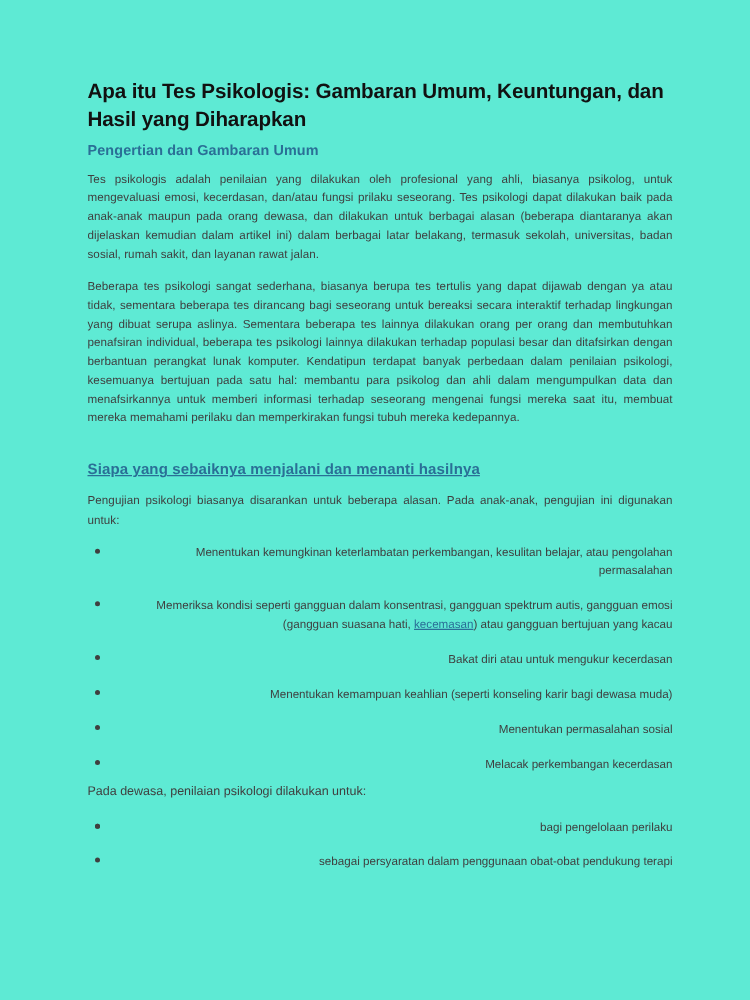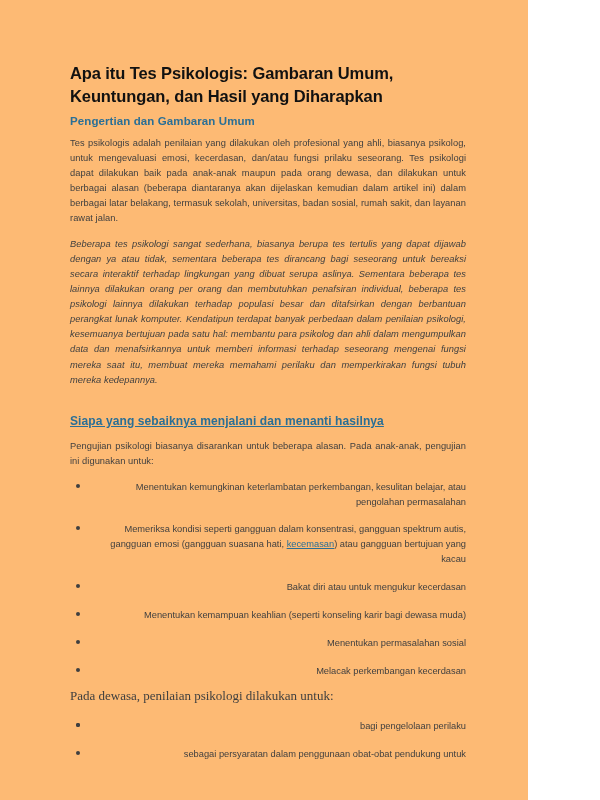--- a/index.html
+++ b/index.html
@@ -8,25 +8,25 @@
   }
   body {
     width: 600px;
     height: 800px;
     background: #ffffff;
     font-family: "Liberation Sans", sans-serif;
     overflow: hidden;
   }
   .page {
     position: relative;
-    width: 528px;
+    width: 600px;
     height: 800px;
     box-sizing: border-box;
     padding: 62px 62px 0 70px;
-    background: #fdba74;
+    background: #5eead4;
   }
   .doc-title {
     font-size: 16.5px;
     font-weight: bold;
     line-height: 1.42;
     color: #111111;
     margin: 0 0 6px 0;
     letter-spacing: -0.1px;
   }
   .section-heading {
@@ -45,21 +45,20 @@
   p.body-text {
     font-size: 9.3px;
     line-height: 1.62;
     color: #3f3f3f;
     margin: 0 0 11px 0;
     text-align: justify;
     letter-spacing: 0.05px;
   }
   p.body-text.tight {
     margin-bottom: 10px;
-    font-style: italic;
   }
   .list {
     margin: 0;
     padding: 0;
     list-style: none;
   }
   .list-item {
     position: relative;
     font-size: 9.3px;
     line-height: 1.6;
@@ -72,26 +71,25 @@
     position: absolute;
     left: 6px;
     top: 4px;
     width: 4px;
     height: 4px;
     background: #3f3f3f;
     border-radius: 50%;
     display: block;
   }
   .inline-note {
-    font-size: 13px;
+    font-size: 10px;
     line-height: 1.6;
     color: #3f3f3f;
     margin: -6px 0 12px 0;
     padding-left: 0;
-    font-family: Liberation Serif, serif;
   }
   a.link {
     color: #2a6f96;
   }
 </style>
 </head>
 <body>
 
 <div class="page">
 
@@ -139,17 +137,17 @@
   <ul class="list">
     <li class="list-item">
       <span class="bullet"></span>
     </li>
     <li class="list-item">
       <span class="bullet"></span>
       <span>bagi pengelolaan perilaku</span>
     </li>
     <li class="list-item">
       <span class="bullet"></span>
-      <span>sebagai persyaratan dalam penggunaan obat-obat pendukung untuk</span>
+      <span>sebagai persyaratan dalam penggunaan obat-obat pendukung terapi</span>
     </li>
   </ul>
 
 </div>
 
 </body></html>

